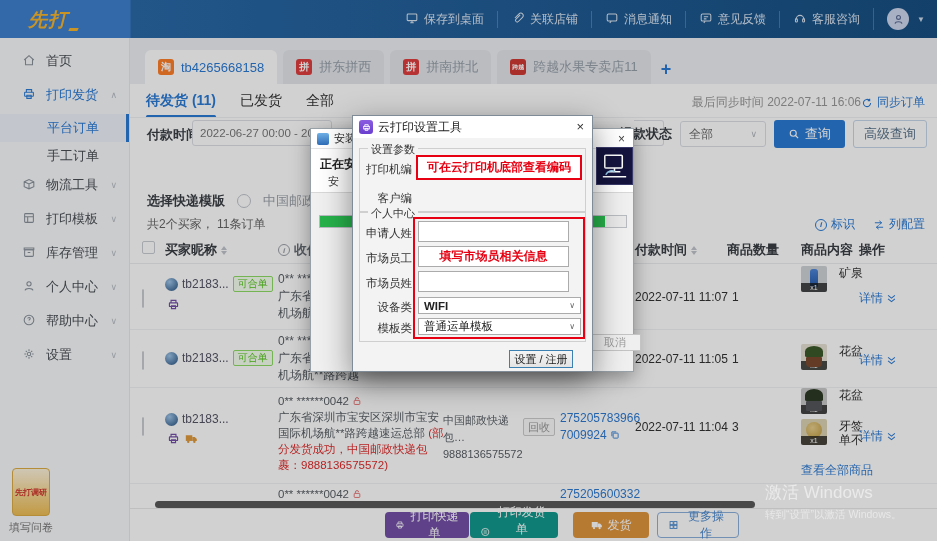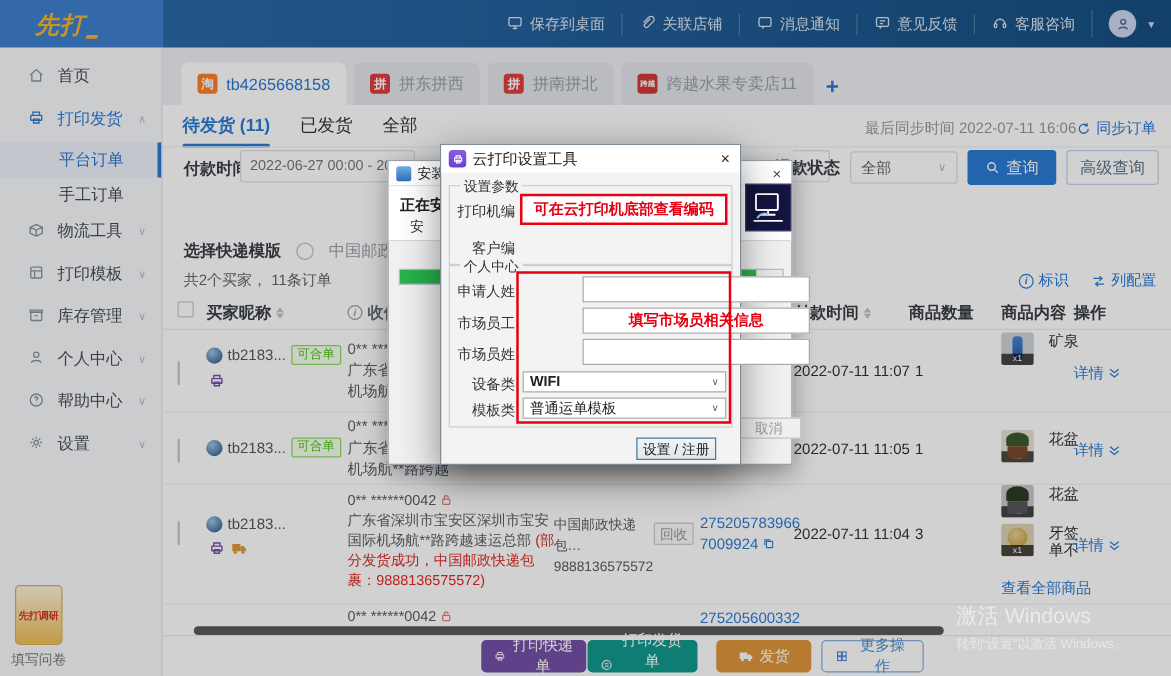--- a/index.html
+++ b/index.html
@@ -151,21 +151,21 @@
   .m-ico svg { width:9px; height:9px; }
   .m-x { position:absolute; right:8px; top:3px; font-size:13px; color:#333; cursor:pointer; }
   .fset { position:absolute; left:6px; width:227px; border:1px solid #cfcfcf; }
   .fs1 { top:32px; height:64px; }
   .fs2 { top:96px; height:130px; }
   .legend { position:absolute; top:-7px; left:8px; background:#f3f3f3; padding:0 3px; font-size:11px; color:#333; }
   .frow { position:absolute; left:0; right:0; }
   .flabel { position:absolute; left:0px; width:52px; font-size:11.5px; color:#333; text-align:right; }
   .red-wrap { position:absolute; left:56px; width:166px; border:2px solid #e60012; background:#fff; }
   .red-hint { width:100%; height:100%; display:flex; align-items:center; justify-content:center; font-size:12px; font-weight:700; color:#e60012; white-space:nowrap; }
-  .w-input { position:absolute; left:58px; width:182px; height:21px; background:#fff; border:1px solid #ababab;margin-left:48px; }
+  .w-input { position:absolute; left:58px; width:151px; height:21px; background:#fff; border:1px solid #ababab; }
   .w-select { position:absolute; left:58px; width:163px; height:17px; background:#fff; border:1px solid #ababab; display:flex; align-items:center; justify-content:space-between; padding:0 5px; font-size:11.5px; color:#222; cursor:pointer; }
   .w-select .chev { font-size:8px; color:#666; }
   .big-red { position:absolute; left:53px; top:4px; width:172px; height:122px; border:2px solid #e60012; pointer-events:none; z-index:5; }
   .m-submit { position:absolute; left:156px; top:234px; width:64px; height:18px; background:linear-gradient(#f4f4f4,#e4e4e4); border:1px solid #3c7fb1; font-size:11px; color:#222; display:flex; align-items:center; justify-content:center; cursor:pointer; }
 
   .wm { position:absolute; left:765px; top:481px; z-index:70; pointer-events:none; }
   .wm .l1 { font-size:17px; color:rgba(255,255,255,.55); }
   .wm .l2 { font-size:10.5px; color:rgba(255,255,255,.5); margin-top:4px; }
 </style>
 </head>

